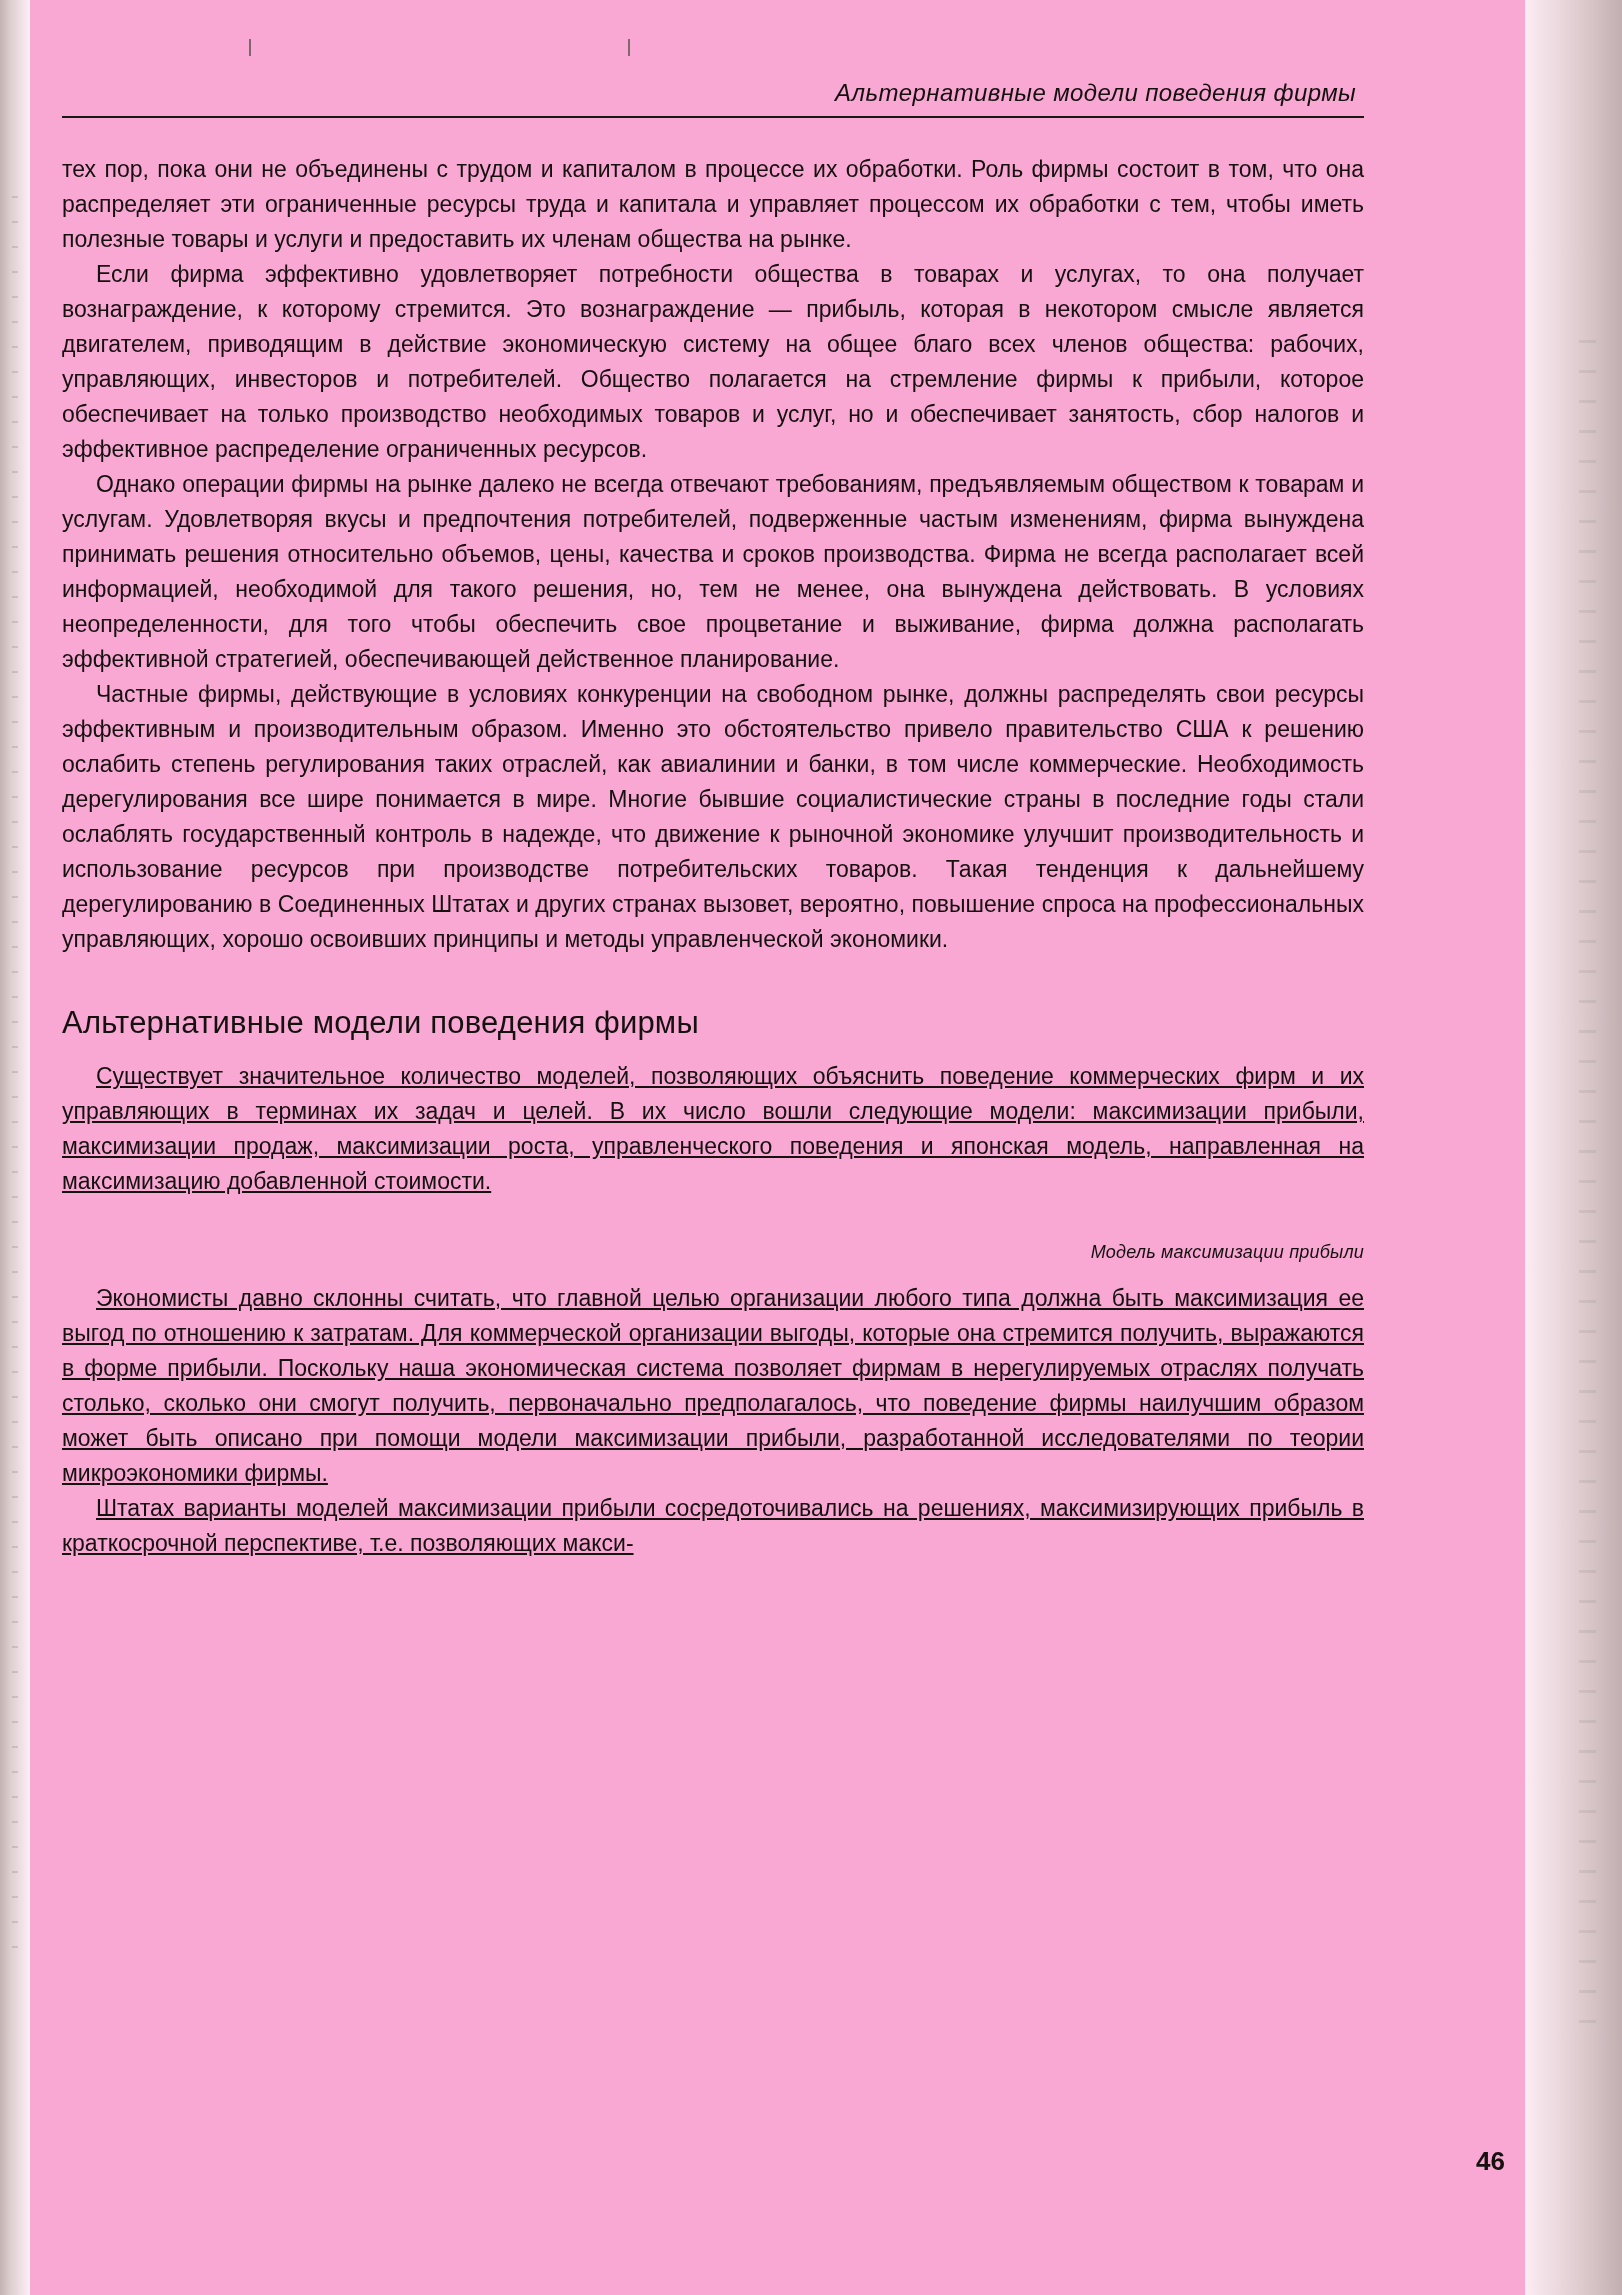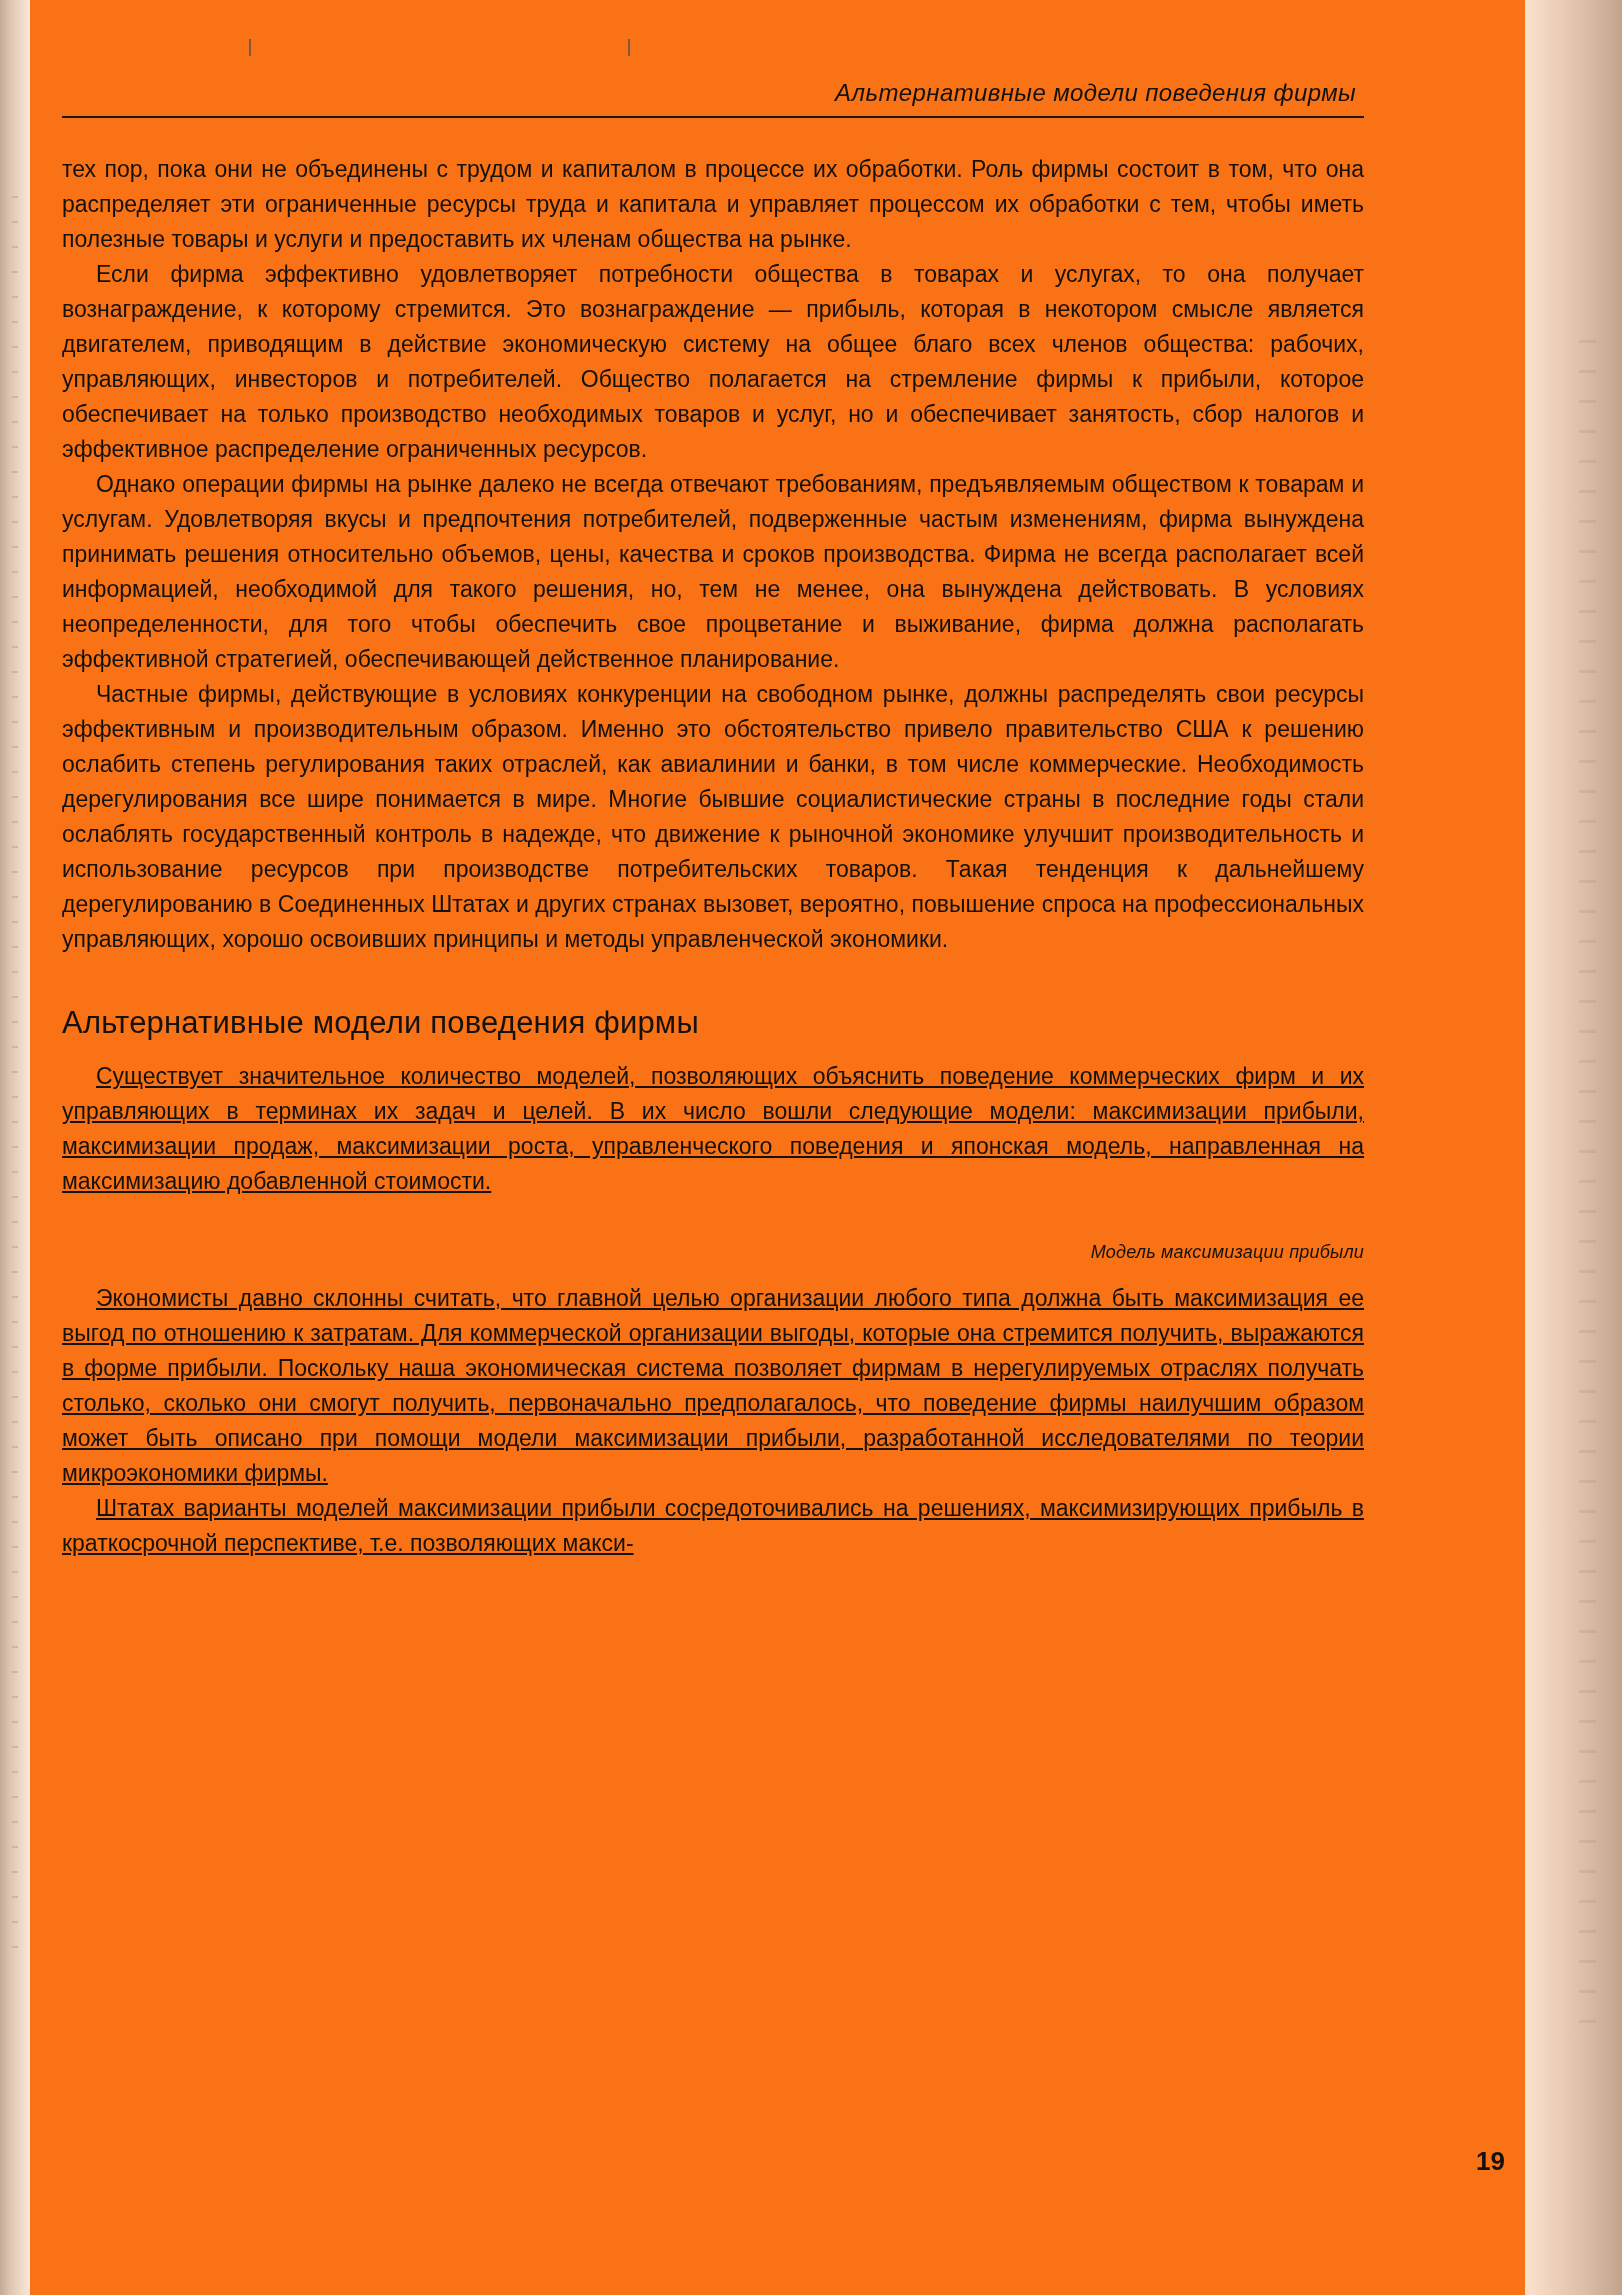--- a/index.html
+++ b/index.html
@@ -7,21 +7,21 @@
     padding: 0;
     background: #ffffff;
   }
   body {
     font-family: "Liberation Sans", sans-serif;
   }
   .page {
     position: relative;
     width: 1623px;
     height: 2295px;
-    background: #f97316;
+    background: #f9a8d4;
     overflow: hidden;
   }
   
   .edge-left {
     position: absolute;
     left: 0; top: 0;
     width: 30px; height: 100%;
     background: linear-gradient(to right, #b9b5ad 0%, #d8d5ce 35%, #fdfdfb 100%);
     opacity: .85;
   }
@@ -171,16 +171,16 @@
 
     <h3 class="subsection-title">Модель максимизации прибыли</h3>
 
     <div class="body-text gap-after-title">
       <p>Экономисты давно склонны считать, что главной целью организации любого типа должна быть максимизация ее выгод по отношению к затратам. Для коммерческой организации выгоды, которые она стремится получить, выражаются в форме прибыли. Поскольку наша экономическая система позволяет фирмам в нерегулируемых отраслях получать столько, сколько они смогут получить, первоначально предполагалось, что поведение фирмы наилучшим образом может быть описано при помощи модели максимизации прибыли, разработанной исследователями по теории микроэкономики фирмы.</p>
       <p>Штатах варианты моделей максимизации прибыли сосредоточивались на решениях, максимизирующих прибыль в краткосрочной перспективе, т.е. позволяющих макси-</p>
     </div>
 
   </div>
 
-  <div class="page-number">19</div>
+  <div class="page-number">46</div>
 
 </div>
 
 
 </body></html>

